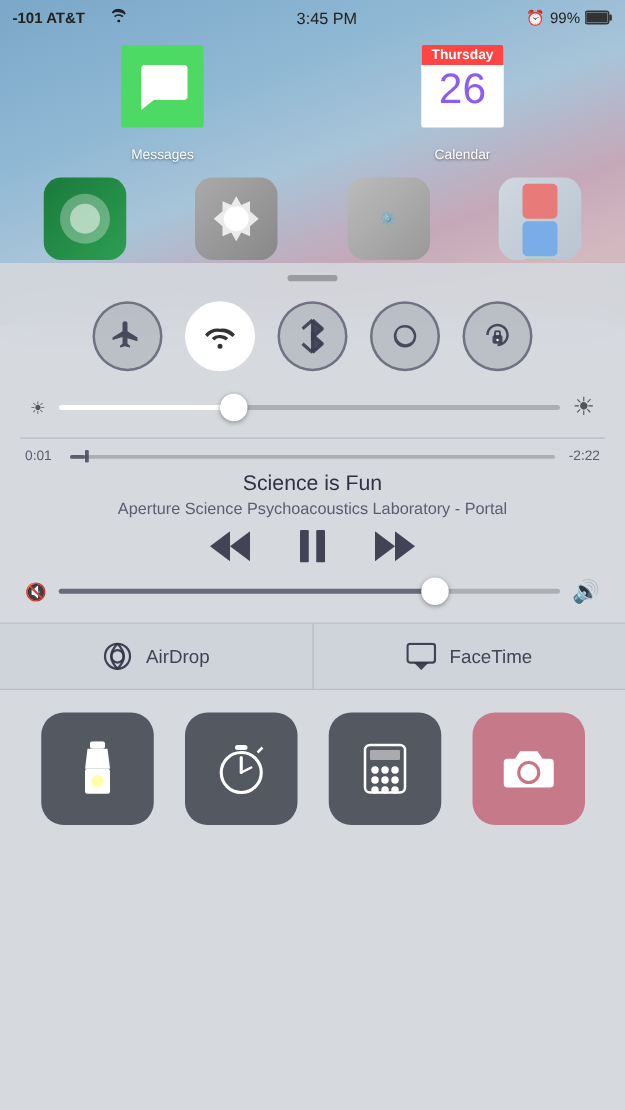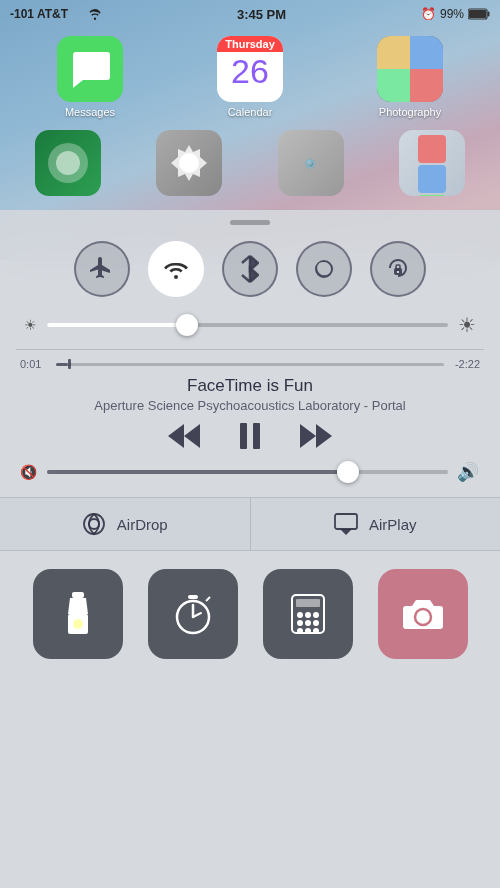--- a/index.html
+++ b/index.html
@@ -25,26 +25,25 @@
       justify-content: space-between;
       align-items: center;
       padding: 4px 10px;
       height: 28px;
     }
     .status-left {
       font-size: 12px;
       font-weight: 600;
       color: #222;
       display: flex;
-      align-items: center;
       gap: 20px;
     }
     .status-center {
       font-size: 13px;
-      font-weight: 700;
+      font-weight: 400;
       color: #222;
     }
     .status-right {
       display: flex;
       align-items: center;
       gap: 4px;
       font-size: 12px;
       color: #222;
     }
 
@@ -56,32 +55,32 @@
     }
     .app-icon {
       display: flex;
       flex-direction: column;
       align-items: center;
       width: 100px;
     }
     .app-icon-img {
       width: 66px;
       height: 66px;
-      border-radius: 14px;
+      border-radius: 2px;
       display: flex;
       align-items: center;
       justify-content: center;
       font-size: 30px;
       position: relative;
       overflow: hidden;
     }
     .app-label {
       font-size: 11px;
       color: #fff;
-      margin-top: 4px;
+      margin-top: 16px;
       text-align: center;
       text-shadow: 0 1px 2px rgba(0,0,0,0.5);
     }
 
     
     .icon-messages {
       background: #4cd964;
     }
     
     .icon-calendar {
@@ -417,31 +416,20 @@
 
     <div class="app-icon">
       <div class="app-icon-img icon-calendar" style="background:#fff; flex-direction:column; justify-content:flex-start;">
         <div class="calendar-top">Thursday</div>
         <div class="calendar-num">26</div>
       </div>
       <span class="app-label">Calendar</span>
     </div>
 
 
-    <div class="app-icon">
-      <div class="app-icon-img icon-photography">
-        <div class="photo-grid">
-          <div class="photo-cell" style="background:#e8c87a;"></div>
-          <div class="photo-cell" style="background:#7aace8;"></div>
-          <div class="photo-cell" style="background:#7ae8a0;"></div>
-          <div class="photo-cell" style="background:#e87a7a;"></div>
-        </div>
-      </div>
-      <span class="app-label">Photography</span>
-    </div>
   </div>
 
   <div class="app-row-2" style="display:flex; gap:26px; padding:4px 20px;">
     <div class="app-icon-small" style="background:linear-gradient(135deg,#1a7a3c,#2d9e52);">
       <svg width="66" height="66" viewBox="0 0 66 66">
           <circle cx="33" cy="33" r="20" fill="white" opacity="0.3"></circle>
           <circle cx="33" cy="33" r="12" fill="white" opacity="0.5"></circle>
         </svg>
     </div>
     <div class="app-icon-small" style="background:linear-gradient(135deg,#aaa,#888);">
@@ -523,21 +511,21 @@
 
     <div class="progress-row">
       <span class="time-label">0:01</span>
       <div class="progress-track">
         <div class="progress-fill"></div>
         <div class="progress-thumb"></div>
       </div>
       <span class="time-label" style="text-align:right;">-2:22</span>
     </div>
 
-    <div class="song-title">FaceTime is Fun</div>
+    <div class="song-title">Science is Fun</div>
     <div class="song-artist">Aperture Science Psychoacoustics Laboratory - Portal</div>
 
     <div class="playback-controls">
       <button class="ctrl-btn">
         <svg width="32" height="24" viewBox="0 0 32 24" fill="rgba(50,50,70,0.9)">
           <polygon points="16,12 32,0 32,24"></polygon>
           <polygon points="0,12 16,0 16,24"></polygon>
         </svg>
       </button>
       <button class="ctrl-btn">
@@ -571,21 +559,21 @@
         <circle cx="12" cy="12" r="5"></circle>
         <path d="M12 2 Q2 12 12 22 Q22 12 12 2" fill="none"></path>
       </svg>
       <span>AirDrop</span>
     </div>
     <div class="share-btn">
       <svg width="24" height="22" viewBox="0 0 24 22" fill="none" stroke="currentColor" stroke-width="1.8">
         <rect x="1" y="1" width="22" height="15" rx="2"></rect>
         <polygon points="12,22 6,16 18,16" fill="currentColor" stroke="none"></polygon>
       </svg>
-      <span>AirPlay</span>
+      <span>FaceTime</span>
     </div>
   </div>
 
   <div class="quick-row">
 
     <button class="quick-btn quick-btn-dark">
       <svg width="36" height="44" viewBox="0 0 36 44" fill="white">
         <rect x="12" y="0" width="12" height="6" rx="2"></rect>
         <path d="M10 6 L8 22 L28 22 L26 6 Z"></path>
         <rect x="8" y="22" width="20" height="20" rx="2"></rect>

